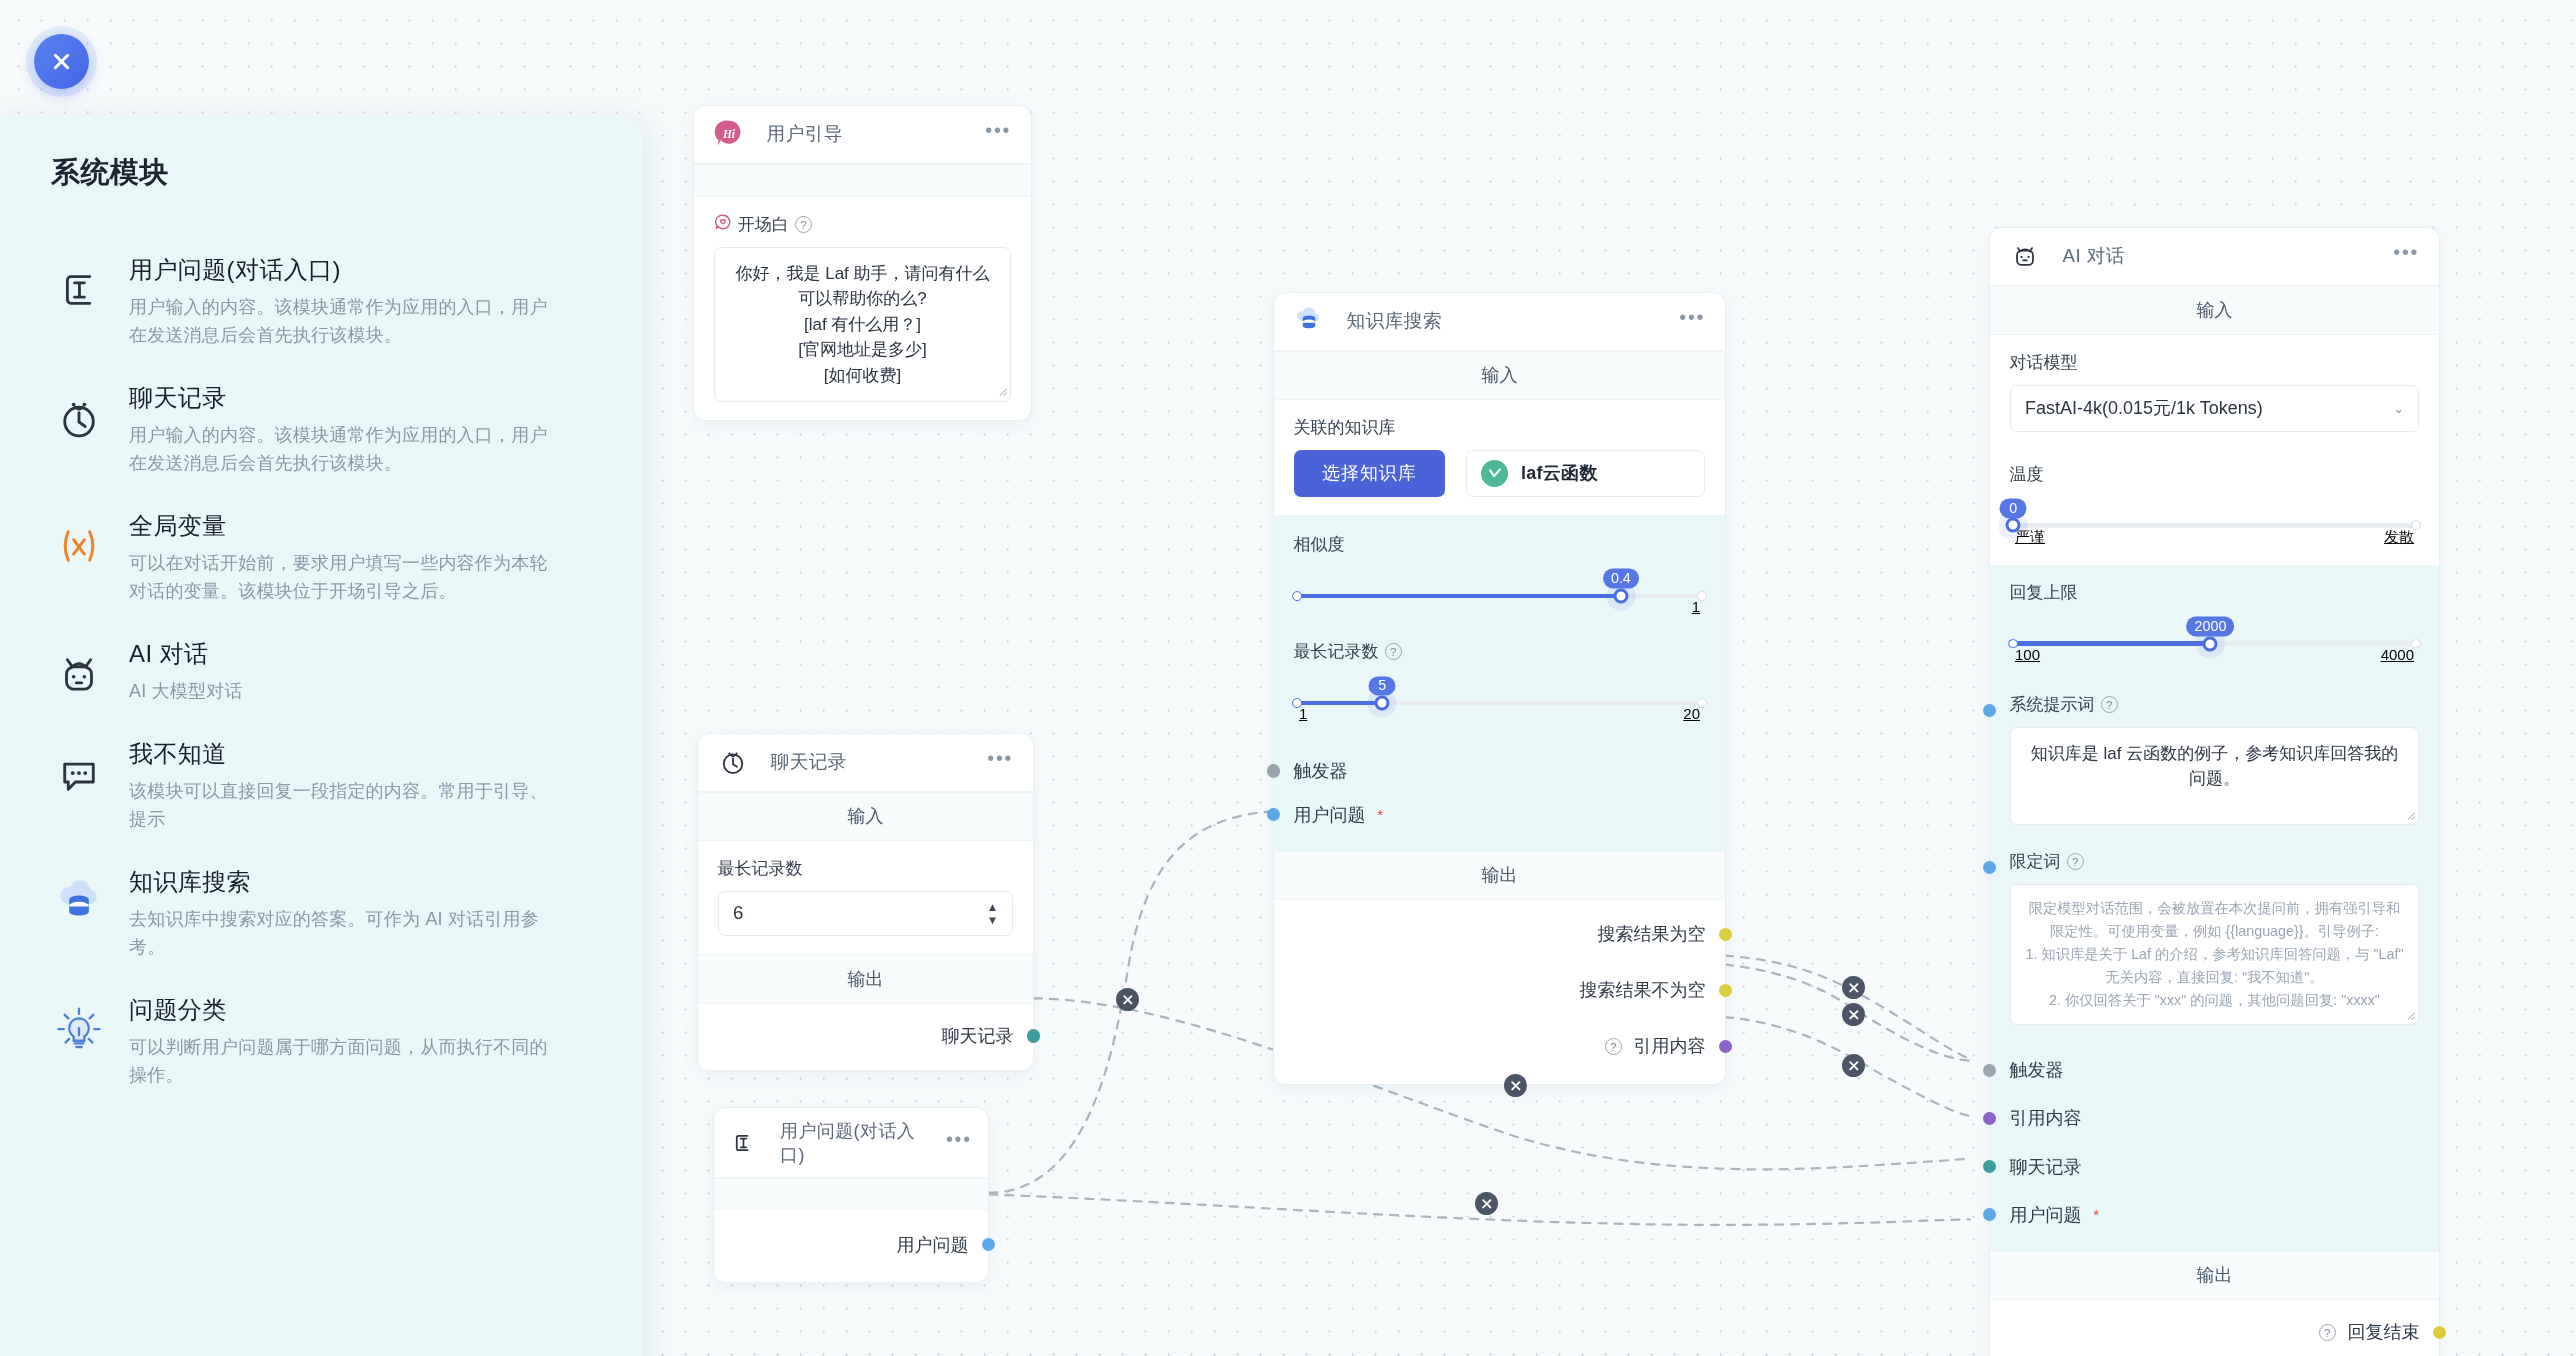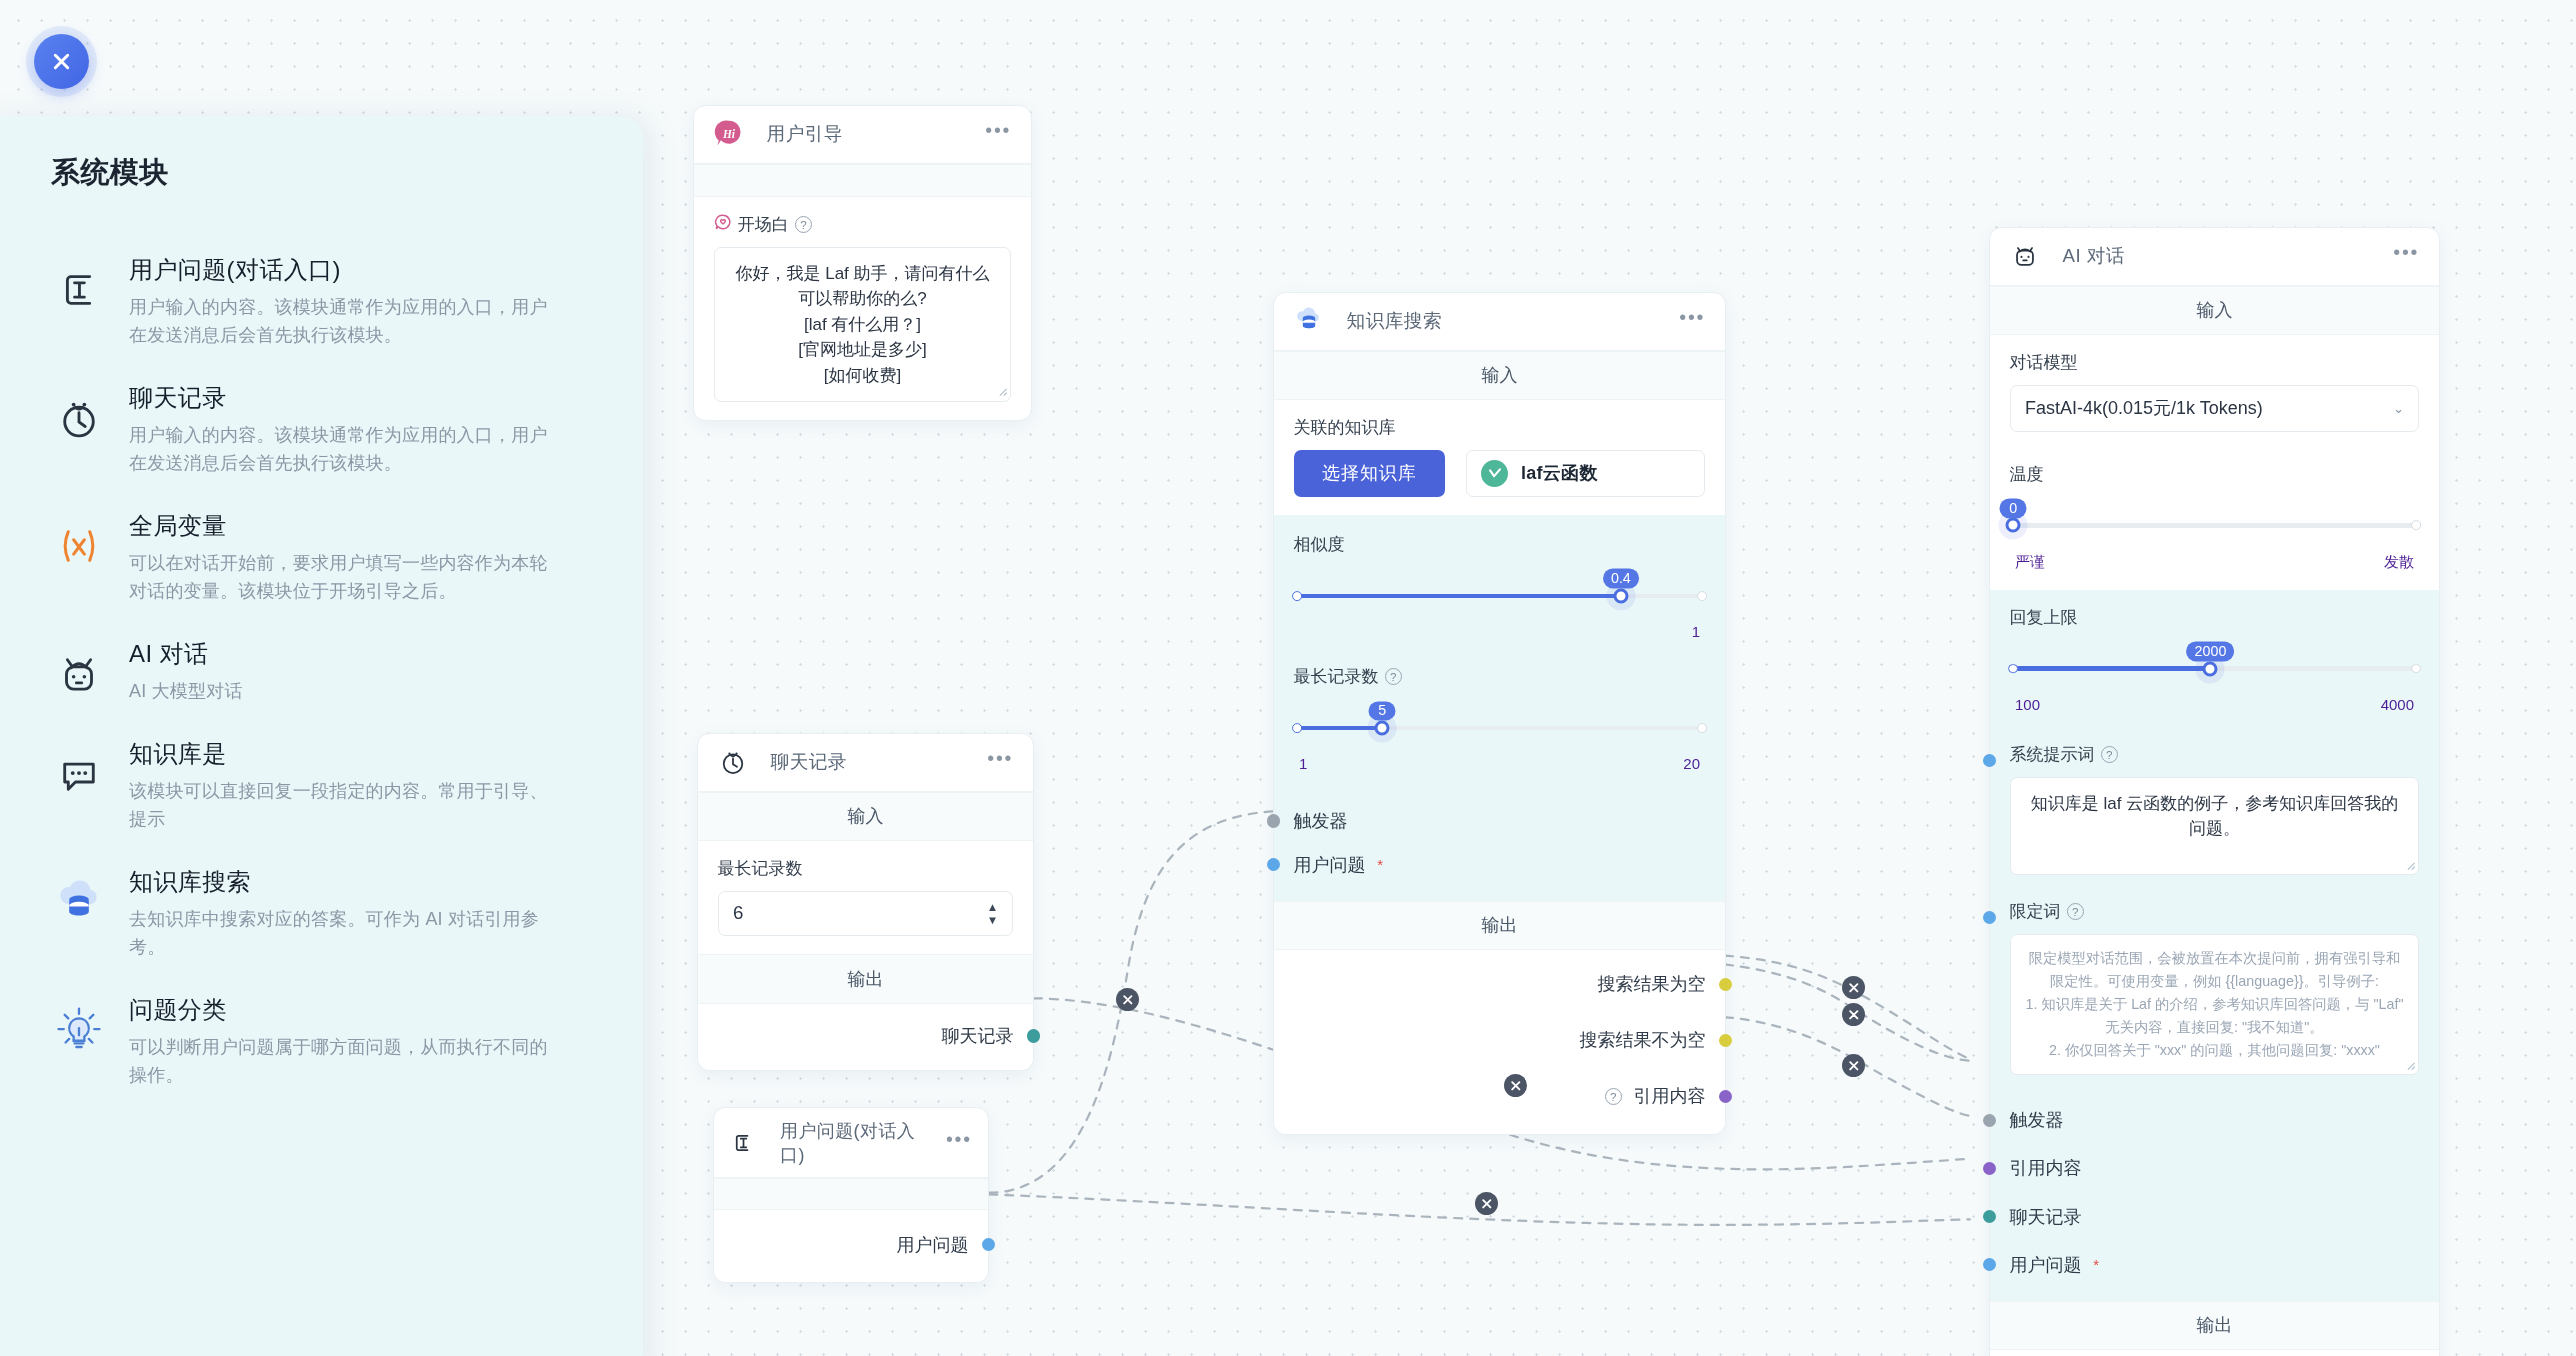--- a/index.html
+++ b/index.html
@@ -141,21 +141,21 @@
   }
   .bubble {
     position: absolute; transform: translate(-50%,-100%);
     top: -5.3px;
     background: #5577e5; color: #fff; font-size: 14.3px;
     border-radius: 9.8px; padding: 1.8px 8px; min-width: 27px;
     text-align: center; white-space: nowrap;
   }
   .scale-row {
     display: flex; justify-content: space-between;
-    font-size: 15px; color: #4c1d95; margin-top: 25px; padding: 0 1.8px;
+    font-size: 15px; color: #000000; margin-top: 0; padding: 0 1.8px; text-decoration: underline;
   }
   .scale-row.right-only { justify-content: flex-end; }
 
   
   .port-row {
     display: flex; align-items: center; gap: 11.6px;
     padding: 9.8px 19.6px; font-size: 18px; color: #303b49;
     position: relative;
   }
   .port-row.out { justify-content: flex-end; padding-right: 19.6px; }
@@ -631,21 +631,21 @@
     <div class="module-item">
       <span class="module-icon">
         <svg viewBox="0 0 56 56" fill="none" stroke="#2b3541" stroke-width="3.2" stroke-linejoin="round">
             <path d="M12 17 h32 v20 H24 l-8 8 v-8 h-4 z"></path>
             <circle cx="21" cy="27" r="2.2" fill="#2b3541" stroke="none"></circle>
             <circle cx="28" cy="27" r="2.2" fill="#2b3541" stroke="none"></circle>
             <circle cx="35" cy="27" r="2.2" fill="#2b3541" stroke="none"></circle>
           </svg>
       </span>
       <div class="module-text">
-        <div class="module-name">知识库是</div>
+        <div class="module-name">我不知道</div>
         <div class="module-desc">该模块可以直接回复一段指定的内容。常用于引导、提示</div>
       </div>
     </div>
 
     <div class="module-item">
       <span class="module-icon">
         <svg viewBox="0 0 56 56">
             <path d="M15 30a9.5 9.5 0 1 1 3-18.8A12 12 0 0 1 41 14.5a8 8 0 0 1 1 15.6z" fill="#cfe0fb"></path>
             <ellipse cx="28" cy="25" rx="11" ry="4.2" fill="#3f72e0"></ellipse>
             <path d="M17 26v6c0 2.3 4.9 4.2 11 4.2s11-1.9 11-4.2v-6" fill="#3f72e0"></path>

